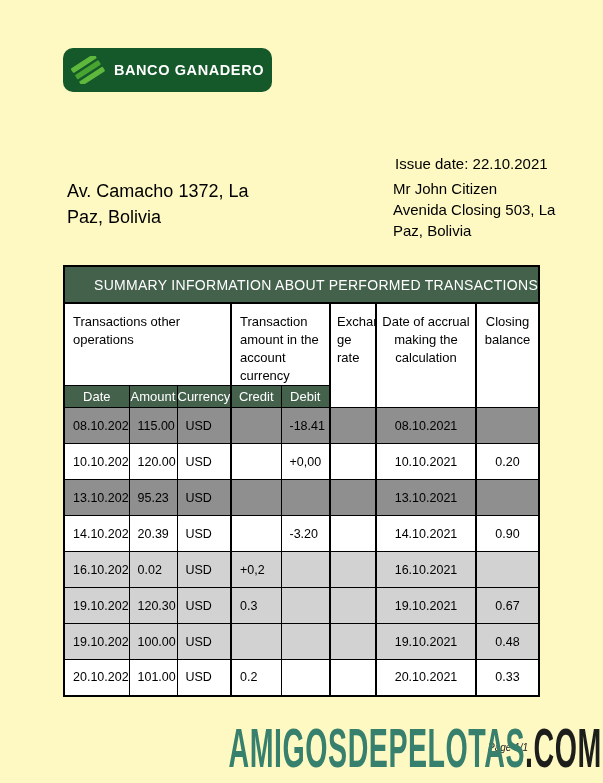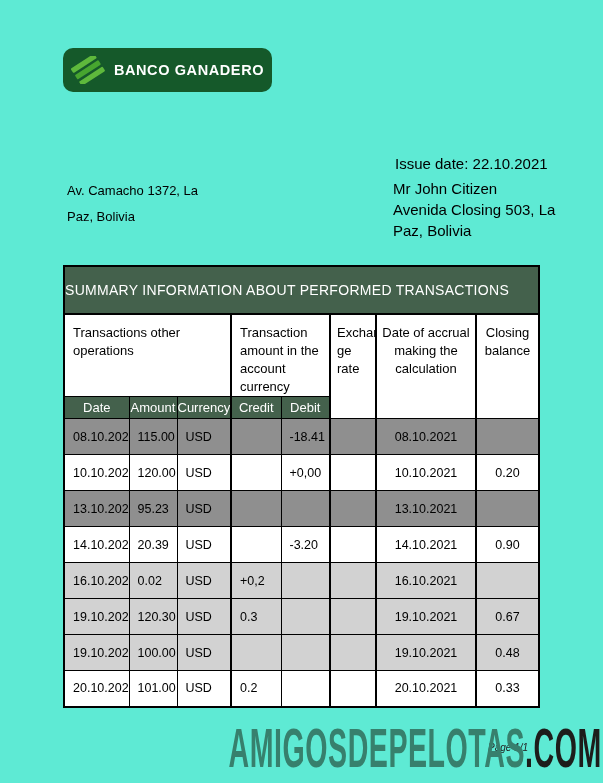--- a/index.html
+++ b/index.html
@@ -2,21 +2,21 @@
 <html><head>
 <meta charset="utf-8">
 <style>
   * { margin: 0; padding: 0; box-sizing: border-box; }
   html, body { background: #ffffff; }
   body { font-family: "Liberation Sans", sans-serif; color: #1a1a1a; }
   .page {
     position: relative;
     width: 603px;
     height: 783px;
-    background: #5eead4;
+    background: #fef9c3;
     overflow: hidden;
   }
 
   
   .logo {
     position: absolute;
     left: 63px; top: 48px;
     width: 209px; height: 44px;
     background: #15592a;
     border-radius: 10px;
@@ -37,21 +37,21 @@
   .issue-date {
     position: absolute;
     left: 395px; top: 120px;
     font-size: 15px;
     color: #000000;
     margin-top: 35px;
   }
   .addr-left {
     position: absolute;
     left: 67px; top: 178px;
-    font-size: 13px;
+    font-size: 18px;
     line-height: 26px;
     color: #000000;
   }
   .addr-right {
     position: absolute;
     left: 393px; top: 178px;
     font-size: 15px;
     line-height: 21px;
     color: #000000;
   }
@@ -65,27 +65,27 @@
     border: 2px solid #000000;
     table-layout: fixed;
     font-size: 13px;
     color: #000000;
   }
   table.txn th, table.txn td {
     border: 1px solid #000000;
     overflow: hidden;
   }
   .title-bar {
-    height: 48px;
+    height: 37px;
     background: #44614c;
     color: #ffffff;
     font-size: 14px;
     font-weight: 500;
     letter-spacing: 0.3px;
-    text-align: left;
+    text-align: right;
     vertical-align: middle;
     border-bottom-width: 2px !important;
   }
   tr.group-row { height: 57px; }
   th.gh {
     background: #ffffff;
     font-weight: normal;
     vertical-align: top;
     padding-top: 9px;
     line-height: 18px;

